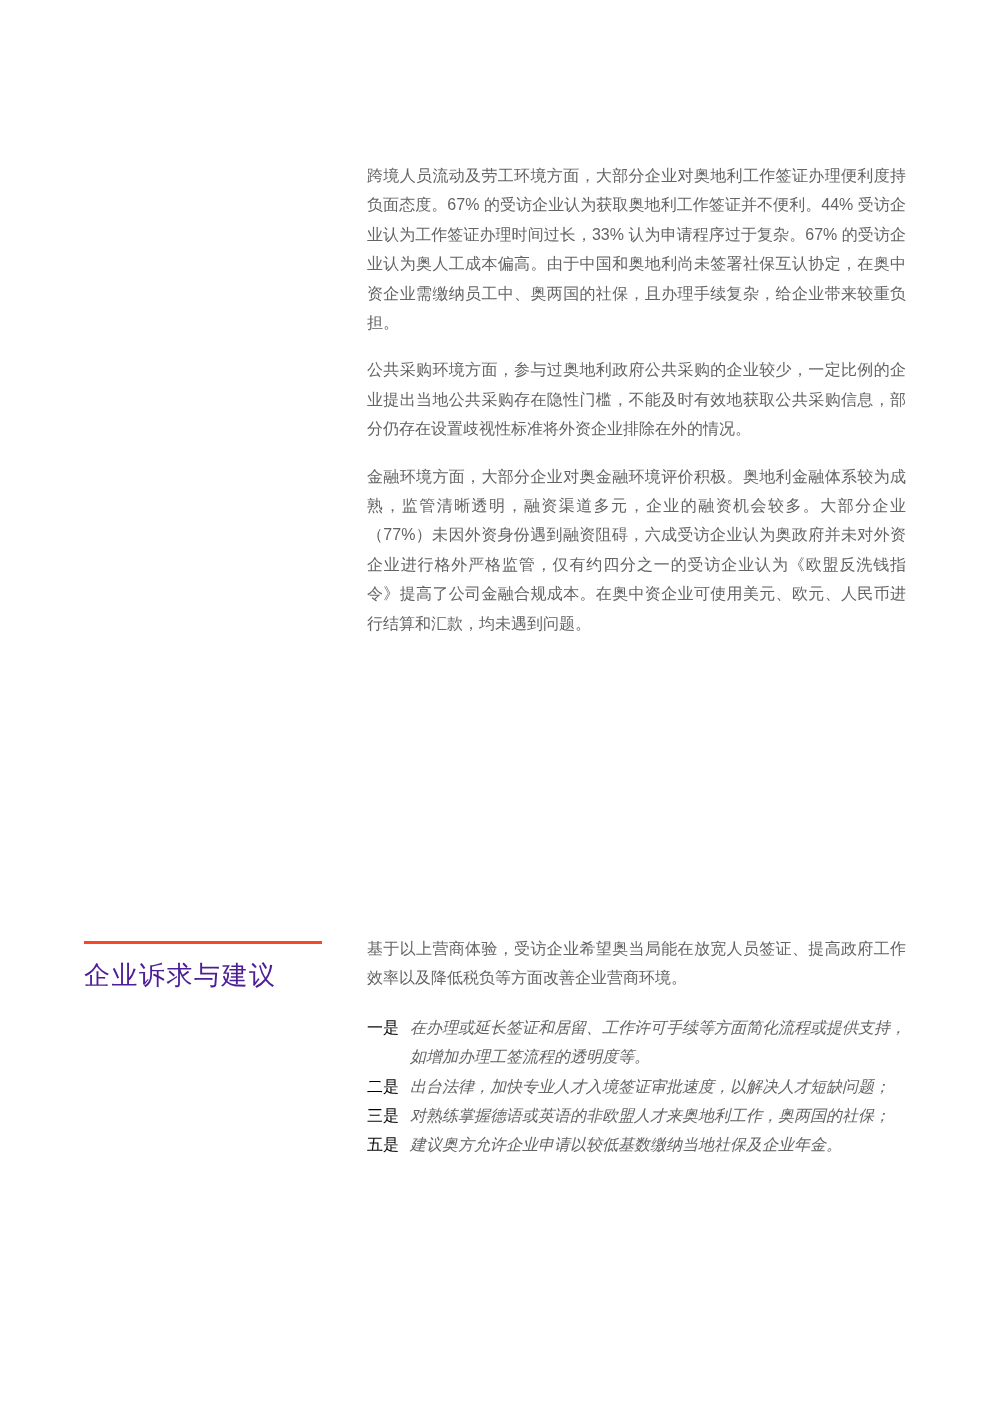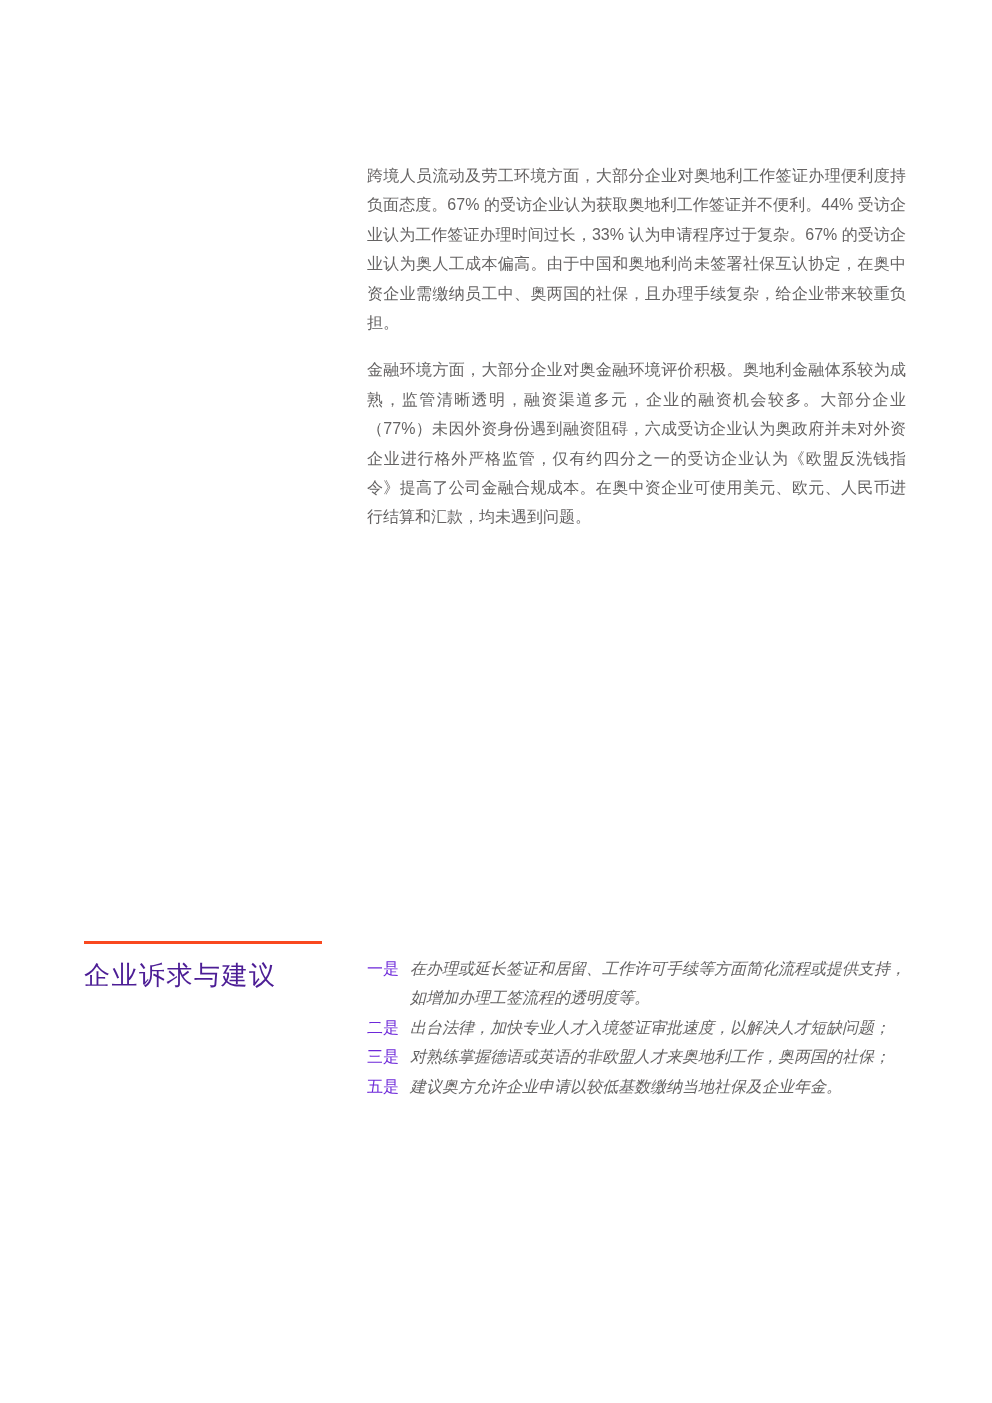--- a/index.html
+++ b/index.html
@@ -71,45 +71,47 @@
     margin-top: 20px;
   }
   .advice-item {
     display: flex;
     align-items: flex-start;
     font-size: 16px;
     line-height: 29.4px;
   }
   .advice-label {
     flex: 0 0 43px;
-    color: #6d28d9;
+    color: #000000;
   }
   .advice-text {
     flex: 1;
     color: #656363;
     text-align: justify;
     font-style: italic;
   }
 </style>
 </head>
 <body>
 
 <div class="page">
 
   <div class="main-col">
     <p>跨境人员流动及劳工环境方面，大部分企业对奥地利工作签证办理便利度持负面态度。67% 的受访企业认为获取奥地利工作签证并不便利。44% 受访企业认为工作签证办理时间过长，33% 认为申请程序过于复杂。67% 的受访企业认为奥人工成本偏高。由于中国和奥地利尚未签署社保互认协定，在奥中资企业需缴纳员工中、奥两国的社保，且办理手续复杂，给企业带来较重负担。</p>
+    <p>公共采购环境方面，参与过奥地利政府公共采购的企业较少，一定比例的企业提出当地公共采购存在隐性门槛，不能及时有效地获取公共采购信息，部分仍存在设置歧视性标准将外资企业排除在外的情况。</p>
     <p>金融环境方面，大部分企业对奥金融环境评价积极。奥地利金融体系较为成熟，监管清晰透明，融资渠道多元，企业的融资机会较多。大部分企业（77%）未因外资身份遇到融资阻碍，六成受访企业认为奥政府并未对外资企业进行格外严格监管，仅有约四分之一的受访企业认为《欧盟反洗钱指令》提高了公司金融合规成本。在奥中资企业可使用美元、欧元、人民币进行结算和汇款，均未遇到问题。</p>
   </div>
 
   <div class="section-marker">
     <div class="section-rule"></div>
     <h2 class="section-heading">企业诉求与建议</h2>
   </div>
 
   <div class="section-col">
+    <p class="intro">基于以上营商体验，受访企业希望奥当局能在放宽人员签证、提高政府工作效率以及降低税负等方面改善企业营商环境。</p>
     <div class="advice-list">
       <div class="advice-item">
         <span class="advice-label">一是</span>
         <span class="advice-text">在办理或延长签证和居留、工作许可手续等方面简化流程或提供支持，如增加办理工签流程的透明度等。</span>
       </div>
       <div class="advice-item">
         <span class="advice-label">二是</span>
         <span class="advice-text">出台法律，加快专业人才入境签证审批速度，以解决人才短缺问题；</span>
       </div>
       <div class="advice-item">

